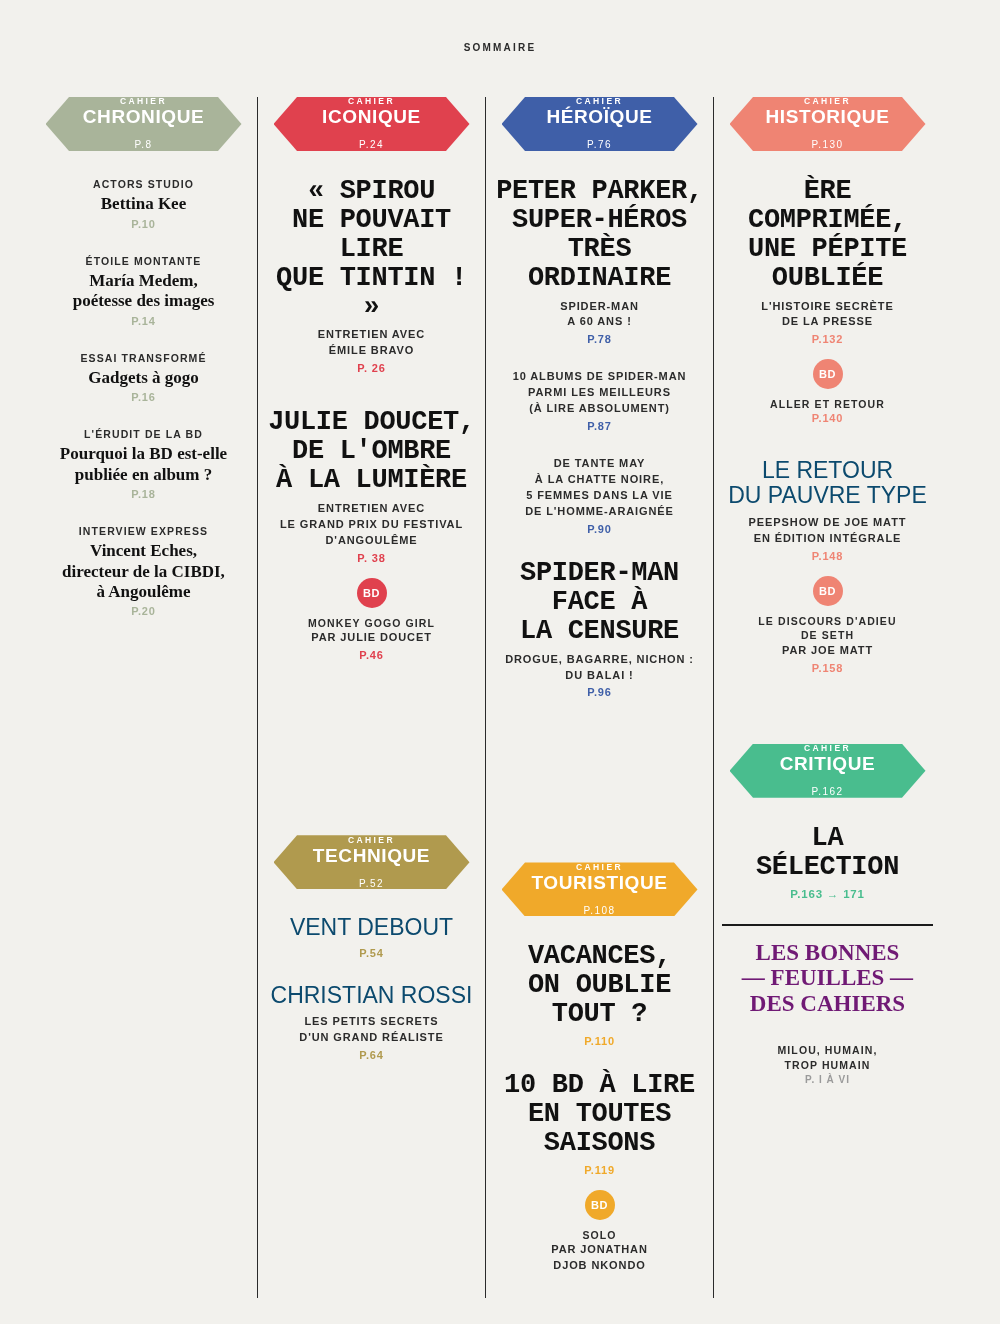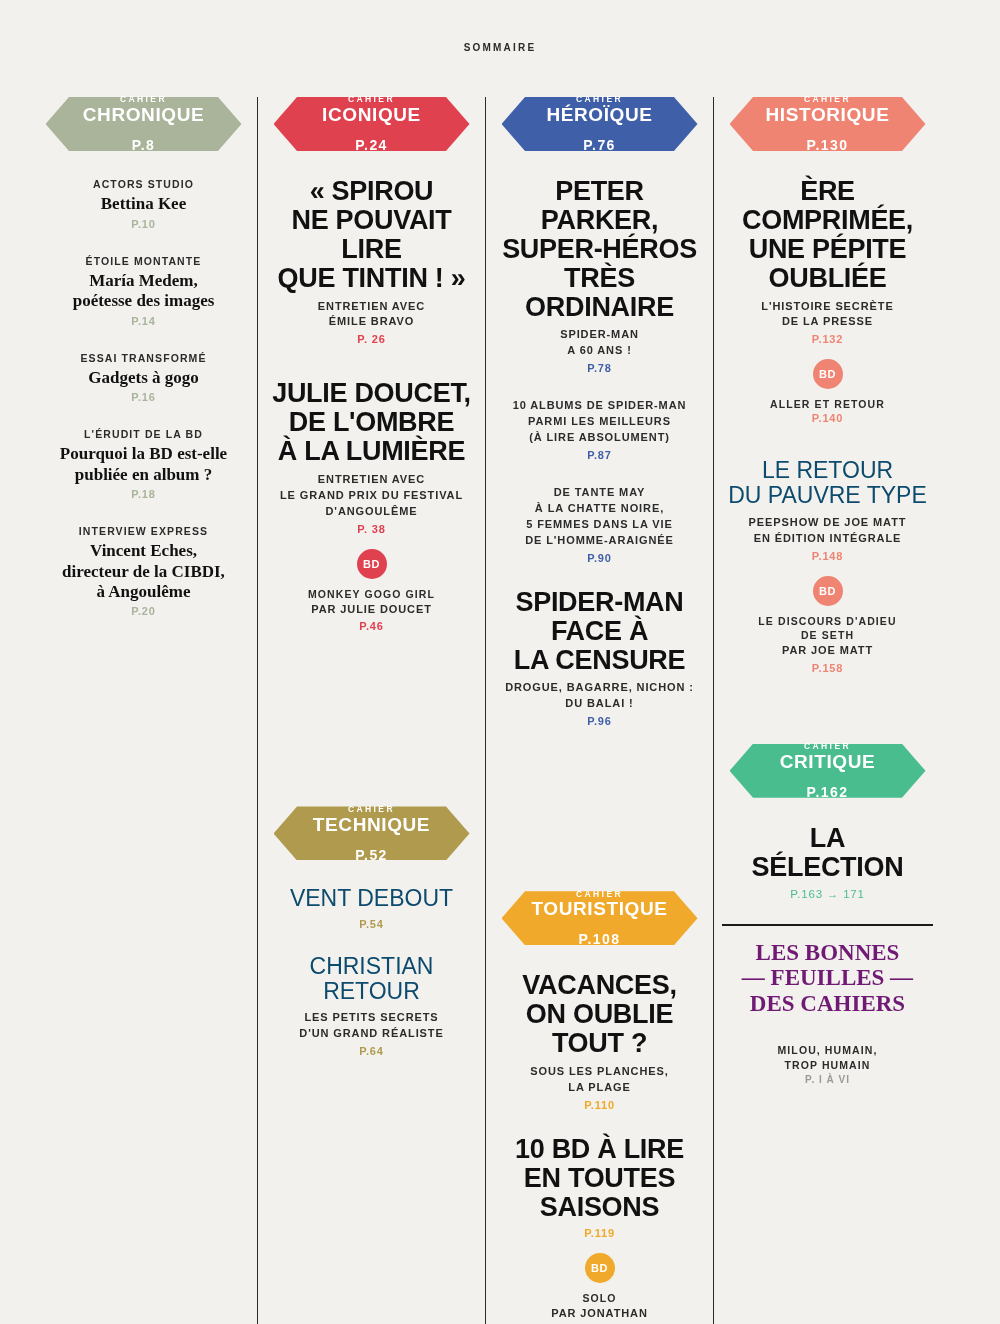--- a/index.html
+++ b/index.html
@@ -82,23 +82,23 @@
   }
   .banner-name {
     font-size: 19px;
     font-weight: 800;
     letter-spacing: 0.6px;
     display: block;
     line-height: 1;
     font-family: "Liberation Sans", sans-serif;
   }
   .banner-page {
-    font-size: 14px;
+    font-size: 10px;
     letter-spacing: 1.4px;
-    font-weight: 700;
+    font-weight: 400;
     display: block;
     margin-top: 14px;
   }
 
   
   .entry {
     text-align: center;
     margin-bottom: 24px;
   }
   .kicker {
@@ -111,21 +111,21 @@
   }
   .title-serif {
     font-family: "Liberation Serif", serif;
     font-weight: 700;
     font-size: 17px;
     line-height: 1.2;
     color: #111;
     margin-bottom: 3px;
   }
   .title-big {
-    font-family: Liberation Sans, sans-serif;
+    font-family: Liberation Mono, monospace;
     font-weight: 800;
     font-size: 27px;
     line-height: 1.07;
     letter-spacing: -0.3px;
     color: #111;
     margin-bottom: 6px;
   }
   .title-mid {
     font-family: "Liberation Sans", sans-serif;
     font-weight: 400;
@@ -170,21 +170,21 @@
     font-family: "Liberation Serif", serif;
     font-weight: 700;
     font-size: 23px;
     line-height: 1.12;
     color: #701a75;
   }
   .spacer-lg { height: 150px; }
   .mt-gap { margin-top: 34px; }
   .sel-pages {
     font-size: 11.5px;
-    font-weight: 400;
+    font-weight: 700;
     letter-spacing: 0.8px;
   }
   .small-caps-sub {
     font-size: 10.5px;
     letter-spacing: 1.1px;
     font-weight: 700;
     line-height: 1.4;
     color: #2b2b2b;
   }
   .muted {
@@ -278,21 +278,21 @@
           <span class="banner-name">TECHNIQUE</span>
           <span class="banner-page">P.52</span>
         </div>
       </div>
 
       <div class="entry">
         <div class="title-mid ml">VENT DEBOUT</div>
         <div class="page-ref" style="color:#b09a4e">P.54</div>
       </div>
       <div class="entry">
-        <div class="title-mid ml">CHRISTIAN RETOUR</div>
+        <div class="title-mid ml">CHRISTIAN ROSSI</div>
         <div class="sub ml">LES PETITS SECRETS<br>D'UN GRAND RÉALISTE</div>
         <div class="page-ref" style="color:#b09a4e">P.64</div>
       </div>
     </div>
 
     <div class="col-sep"></div>
 
     <div class="column">
       <div class="banner">
         <div class="diamond" style="background:#3f5fa8"></div>
@@ -328,21 +328,20 @@
         <div class="diamond" style="background:#f0a92a"></div>
         <div class="banner-text">
           <span class="banner-kicker">CAHIER</span>
           <span class="banner-name">TOURISTIQUE</span>
           <span class="banner-page">P.108</span>
         </div>
       </div>
 
       <div class="entry">
         <div class="title-big ml">VACANCES,<br>ON OUBLIE<br>TOUT ?</div>
-        <div class="sub ml">SOUS LES PLANCHES,<br>LA PLAGE</div>
         <div class="page-ref" style="color:#f0a92a">P.110</div>
       </div>
       <div class="entry">
         <div class="title-big ml">10 BD À LIRE<br>EN TOUTES<br>SAISONS</div>
         <div class="page-ref" style="color:#f0a92a">P.119</div>
         <div class="bd-badge" style="background:#f0a92a">BD</div>
         <div class="small-caps-sub">SOLO</div>
         <div class="sub ml">PAR JONATHAN<br>DJOB NKONDO</div>
 
       </div>

